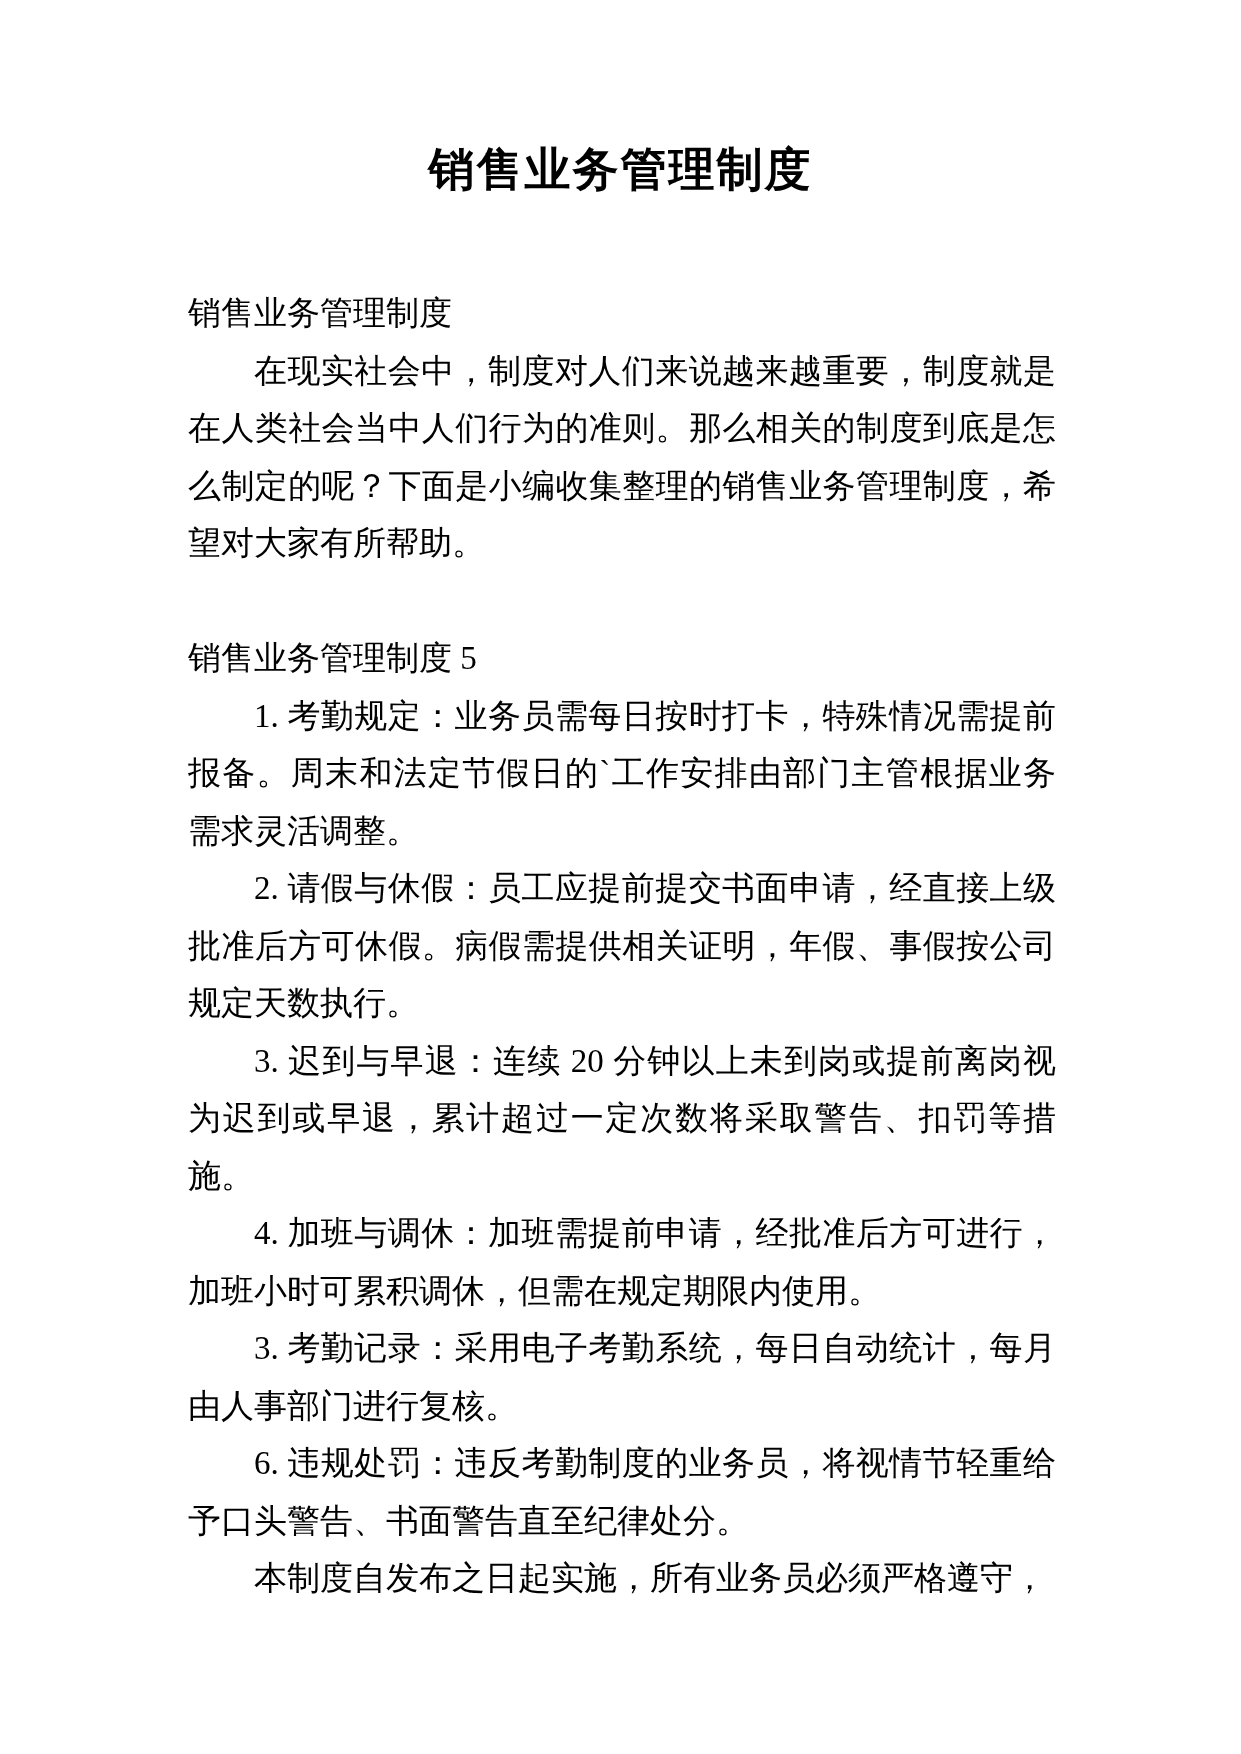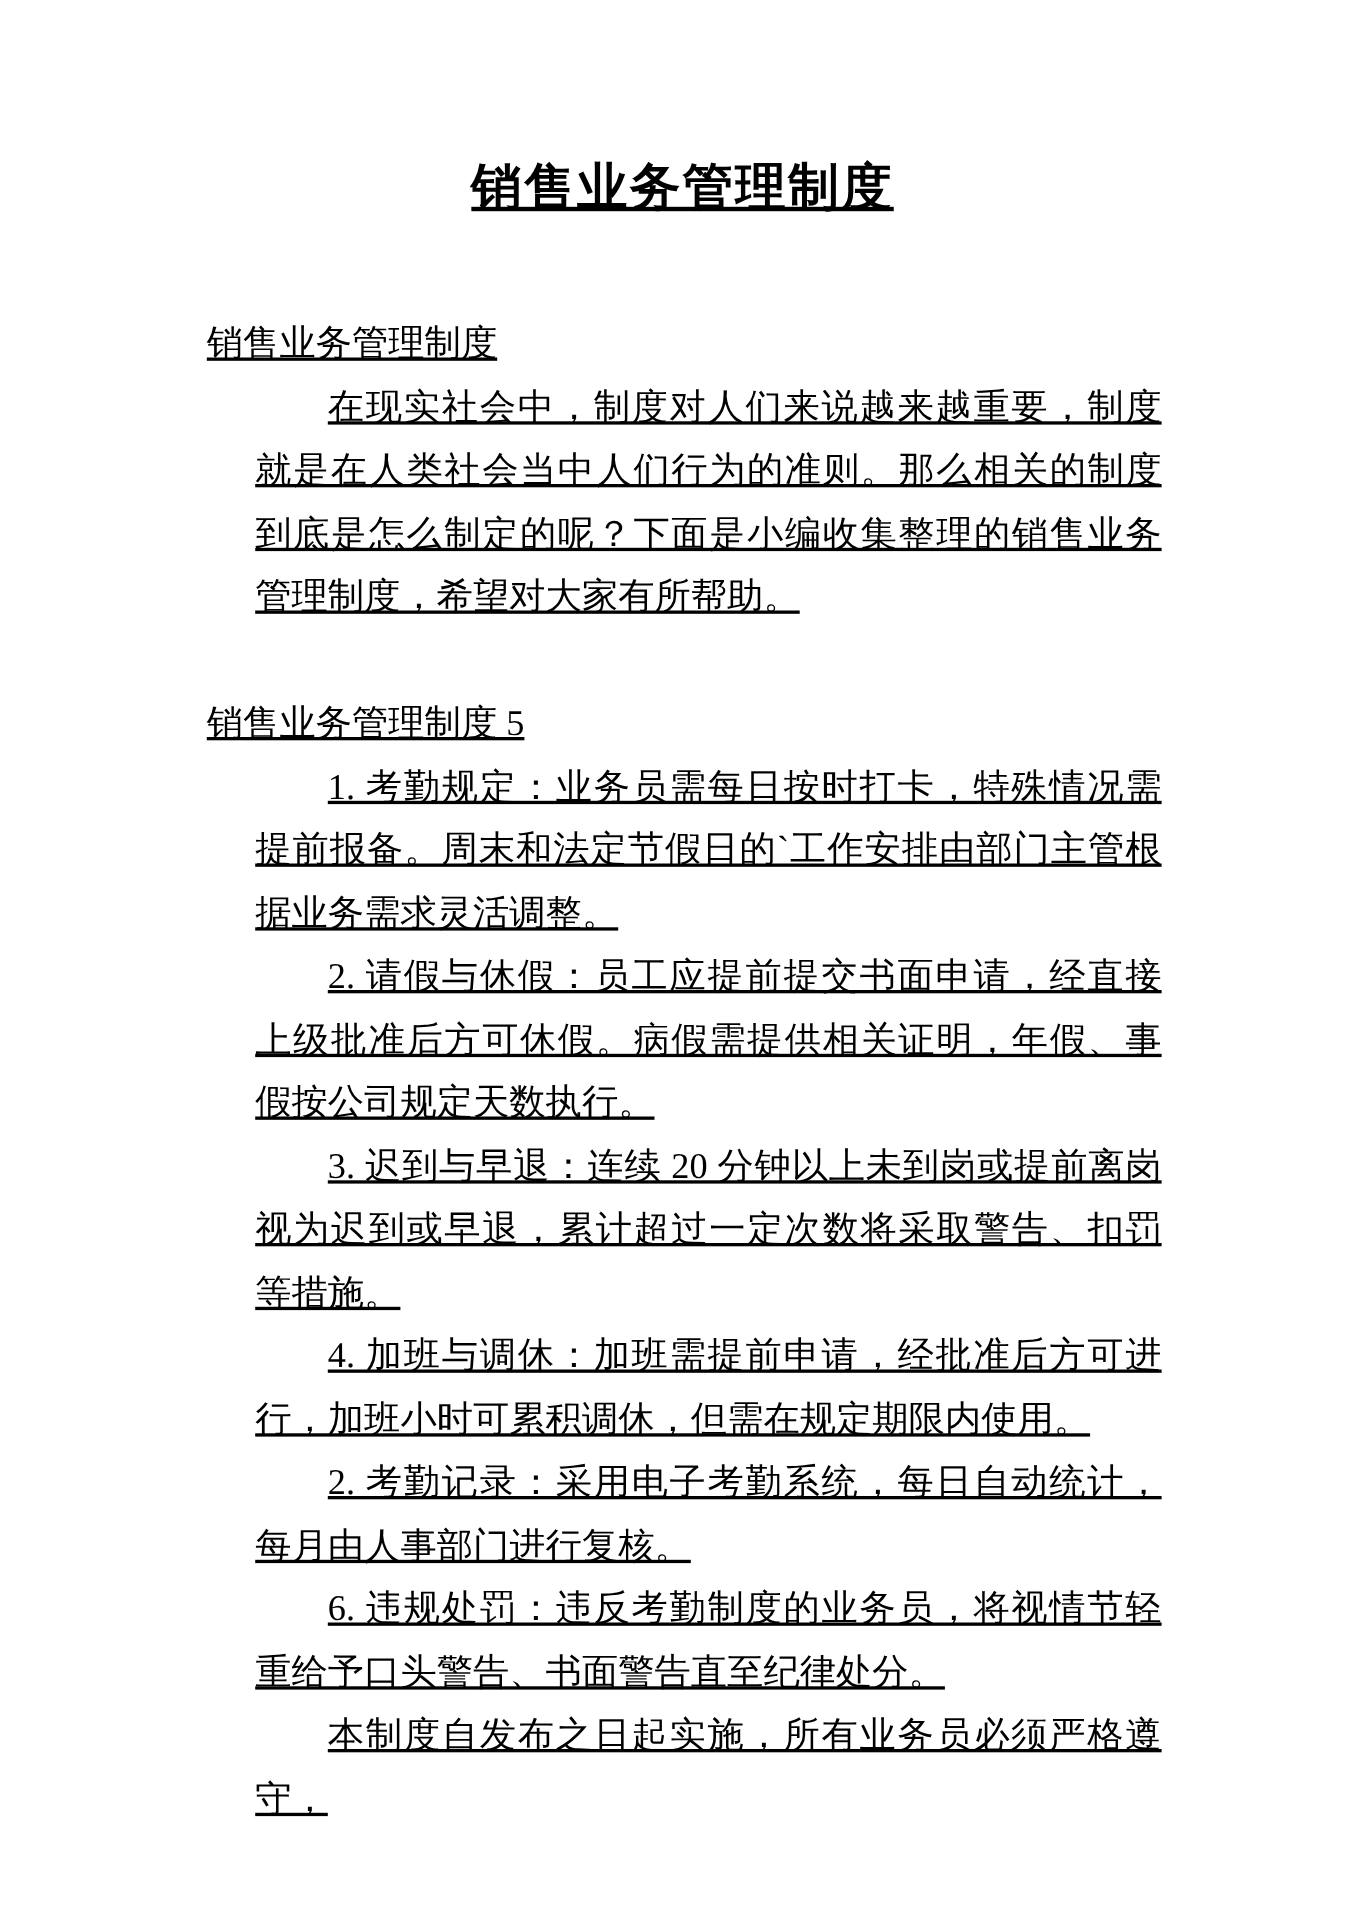--- a/index.html
+++ b/index.html
@@ -12,21 +12,20 @@
     height: 1754px;
     font-family: "Liberation Serif", serif;
     color: #000000;
     overflow: hidden;
   }
   .page {
     position: relative;
     width: 1241px;
     height: 1754px;
     background: #ffffff;
-    text-decoration: underline;
   }
   .doc-title {
     margin: 0;
     padding-top: 140px;
     text-align: center;
     font-size: 46px;
     font-weight: bold;
     line-height: 60px;
     letter-spacing: 2px;
     color: #000000;
@@ -40,37 +39,36 @@
     text-align: justify;
     text-justify: inter-ideograph;
     color: #000000;
   }
   .para {
     margin: 0;
     padding: 0;
   }
   .para.indent {
     text-indent: 2em;
-    margin-left: 44px;
   }
   .para.blank {
     min-height: 57.5px;
   }
 </style>
 </head>
 <body>
 
 <div class="page">
   <h1 class="doc-title">销售业务管理制度</h1>
   <div class="doc-body">
       <p class="para">销售业务管理制度</p>
       <p class="para indent">在现实社会中，制度对人们来说越来越重要，制度就是在人类社会当中人们行为的准则。那么相关的制度到底是怎么制定的呢？下面是小编收集整理的销售业务管理制度，希望对大家有所帮助。</p>
       <p class="para blank"></p>
       <p class="para">销售业务管理制度 5</p>
       <p class="para indent">1. 考勤规定：业务员需每日按时打卡，特殊情况需提前报备。周末和法定节假日的`工作安排由部门主管根据业务需求灵活调整。</p>
       <p class="para indent">2. 请假与休假：员工应提前提交书面申请，经直接上级批准后方可休假。病假需提供相关证明，年假、事假按公司规定天数执行。</p>
       <p class="para indent">3. 迟到与早退：连续 20 分钟以上未到岗或提前离岗视为迟到或早退，累计超过一定次数将采取警告、扣罚等措施。</p>
       <p class="para indent">4. 加班与调休：加班需提前申请，经批准后方可进行，加班小时可累积调休，但需在规定期限内使用。</p>
-      <p class="para indent">2. 考勤记录：采用电子考勤系统，每日自动统计，每月由人事部门进行复核。</p>
+      <p class="para indent">3. 考勤记录：采用电子考勤系统，每日自动统计，每月由人事部门进行复核。</p>
       <p class="para indent">6. 违规处罚：违反考勤制度的业务员，将视情节轻重给予口头警告、书面警告直至纪律处分。</p>
       <p class="para indent">本制度自发布之日起实施，所有业务员必须严格遵守，</p>
     </div>
 </div>
 
 </body></html>

